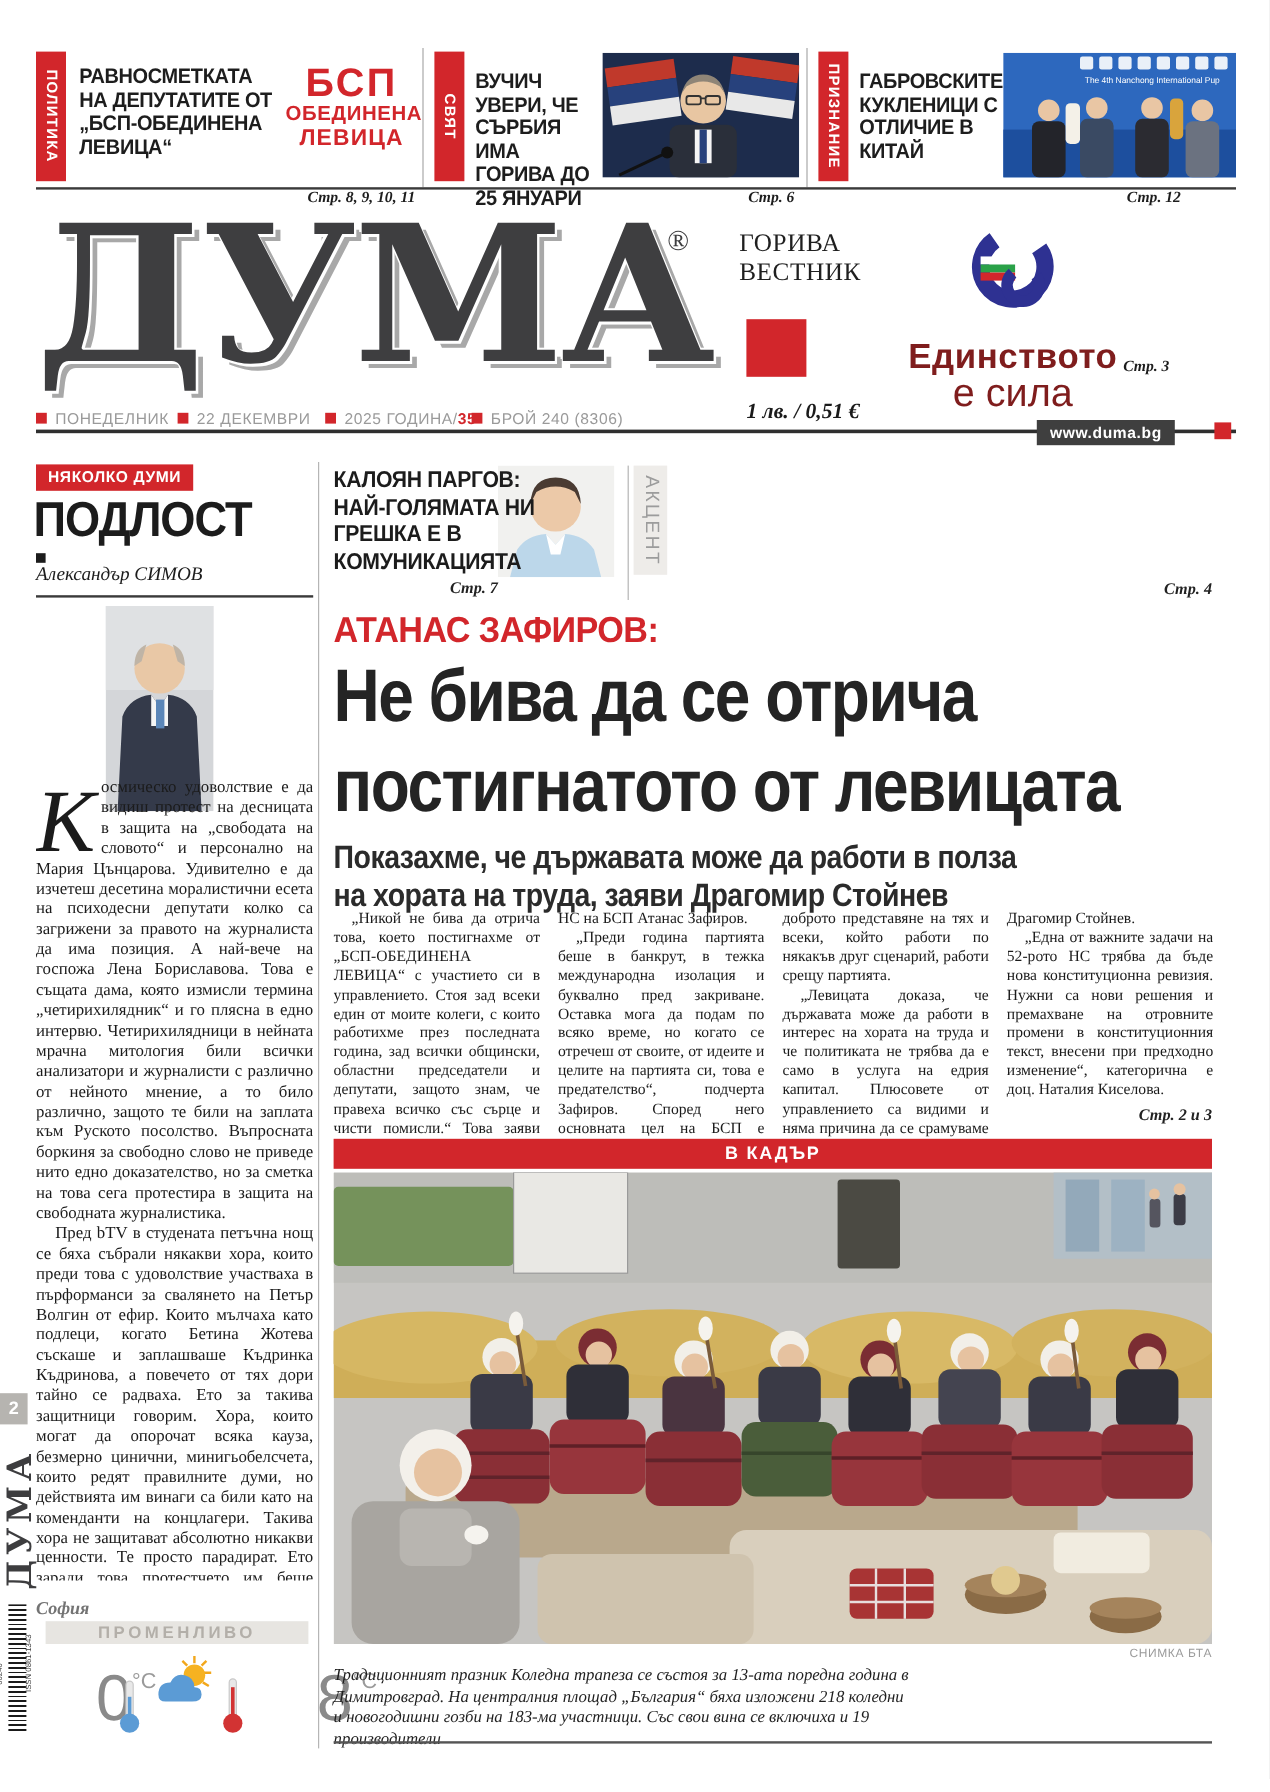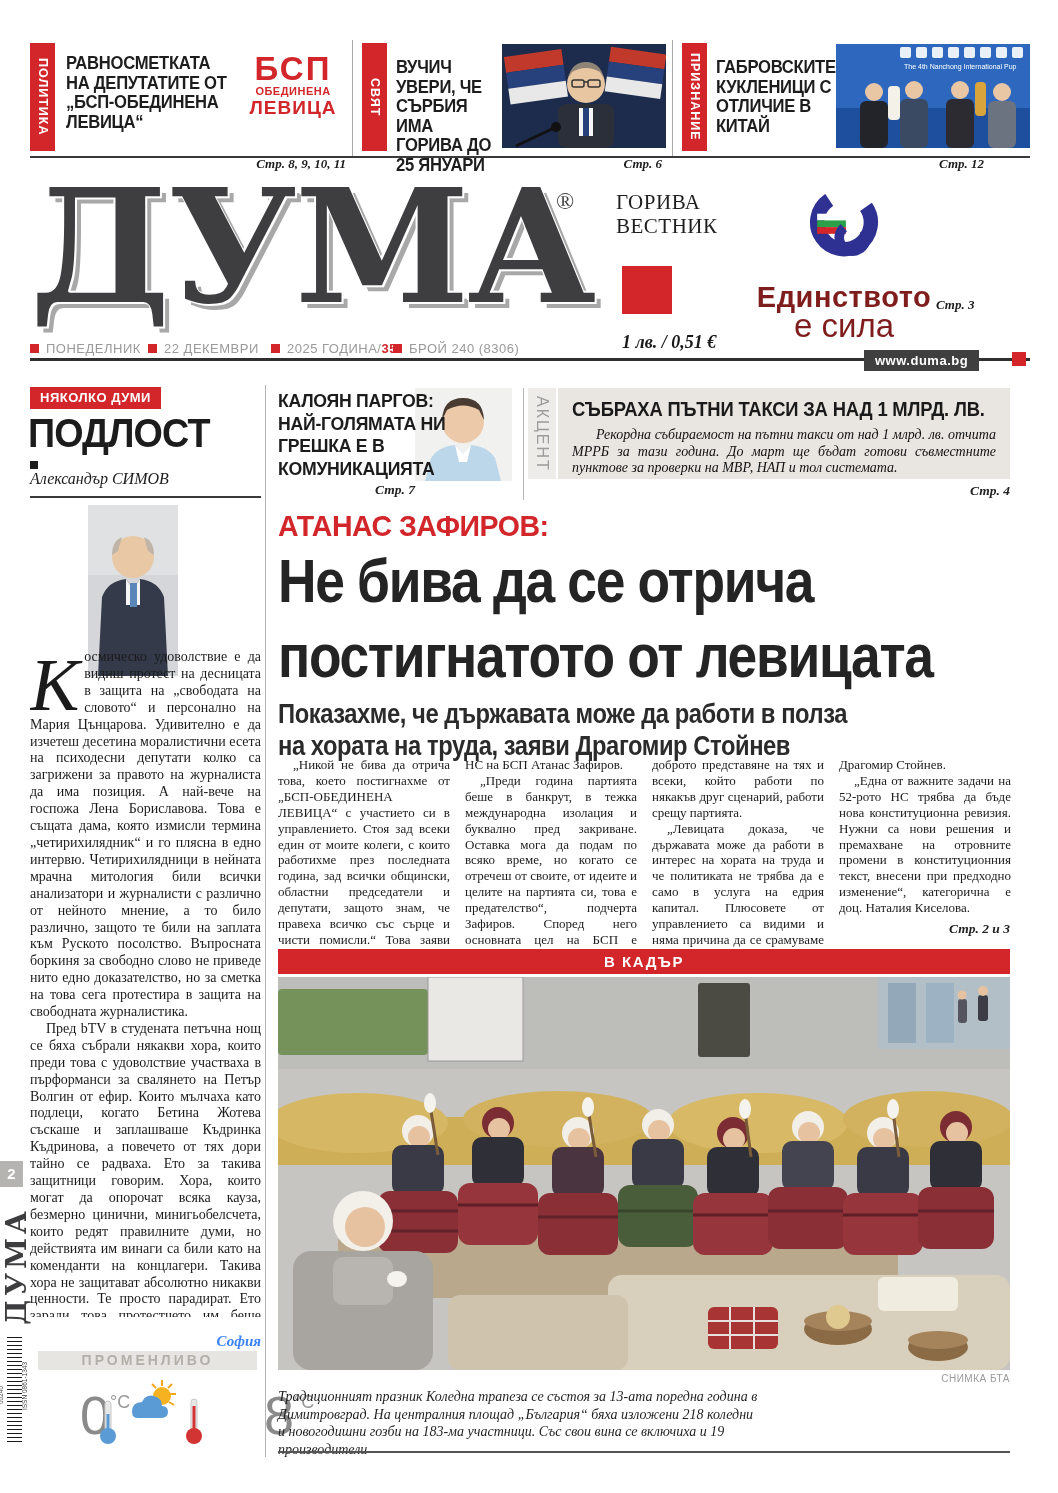--- a/index.html
+++ b/index.html
@@ -24,21 +24,21 @@
   }
   .t-head {
     position:absolute; font-weight:bold; font-size:17.5px; line-height:19.5px;
     letter-spacing:-0.3px; color:#1d1d1d; transform:scaleX(.95); transform-origin:left top;
   }
   #t1 .t-head { left:36px; top:14px; width:172px; }
   #t2 .t-head { left:34px; top:18px; width:112px; }
   #t3 .t-head { left:34px; top:18px; width:126px; }
   .bsp { position:absolute; left:208px; top:15px; width:110px; text-align:center; color:#d2262b; }
   .bsp1 { font-weight:bold; font-size:33px; line-height:28px; letter-spacing:2px; }
-  .bsp2 { font-weight:bold; font-size:11px; letter-spacing:.5px; margin-top:2px; }
+  .bsp2 { font-weight:bold; font-size:17px; letter-spacing:.5px; margin-top:2px; }
   .bsp3 { font-weight:bold; font-size:19px; letter-spacing:1px; }
   .t-photo { position:absolute; top:4px; }
   #t2 .t-photo { left:140px; width:164px; height:104px; }
   #t3 .t-photo { left:154px; width:194px; height:104px; }
   .vdiv { position:absolute; top:40px; height:116px; width:1px; background:#a9a9a9; }
   #vd1 { left:352px; } #vd2 { left:672px; }
   #teaser-rule { left:30px; top:156px; width:1000px; height:2px; background:#3a3a3a; }
   .pref { position:absolute; top:156px; text-align:right; font:bold italic 13px "Liberation Serif", serif; color:#1d1d1d; }
   #ref1 { left:30px; width:316px; } #ref2 { left:362px; width:300px; } #ref3 { left:682px; width:302px; }
 
@@ -78,21 +78,21 @@
   #op-label { left:30px; top:387px; height:22px; background:#d2262b; color:#fff; font-weight:bold; font-size:13px; line-height:22px; padding:0 10px; letter-spacing:.5px; }
   #op-title { left:28px; top:410px; font-weight:bold; font-size:41px; letter-spacing:-1px; color:#1c1c1c; transform:scaleX(.92); transform-origin:left top; }
   #op-sq { left:30px; top:461px; width:8px; height:8px; background:#1c1c1c; }
   #op-byline { left:30px; top:470px; font:italic 16px "Liberation Serif", serif; color:#1c1c1c; }
   #op-rule { left:30px; top:496px; width:231px; height:2px; background:#3a3a3a; }
   #op-photo { left:88px; top:505px; width:90px; height:171px; }
   #op-body { left:30px; top:649px; width:231px; height:668px; overflow:hidden;
     font-family:"Liberation Serif", serif; font-size:14px; line-height:16.9px; text-align:justify; color:#1b1b1b; }
   #op-body .drop { float:left; font:italic 74px/0.78 "Liberation Serif", serif; margin:8px 5px 0 0; color:#1b1b1b; }
   #op-body p.ind { text-indent:16px; }
-  #w-city { left:30px; top:1333px; width:231px; text-align:right; font:bold italic 15px "Liberation Serif", serif; color:#3b82f6; }
+  #w-city { left:30px; top:1333px; width:231px; text-align:left; font:bold italic 15px "Liberation Serif", serif; color:#737373; }
   #w-bar { left:38px; top:1351px; width:219px; height:19px; background:#e7e5e1; color:#b3afa9; font-weight:bold; font-size:14px; letter-spacing:3px; text-align:center; line-height:19px; }
   .temp { position:absolute; top:1387px; color:#8a8a8a; white-space:nowrap;margin-left:48px; }
   .temp .big { font-size:54px; line-height:56px; }
   .temp .deg { display:inline-block; font-size:18px; transform:translateY(-26px); color:#9a9a9a; }
   #t-low { left:32px; } #t-high { left:216px; }
   #thermo1 { left:98px; top:1398px; } #cloudsun { left:124px; top:1378px; } #thermo2 { left:184px; top:1396px; }
 
   
   #pg-head { left:278px; top:390px; width:215px; font-weight:bold; font-size:19px; line-height:22.5px; letter-spacing:-0.3px; color:#1c1c1c; transform:scaleX(.93); transform-origin:left top; z-index:2; }
   #pg-photo { left:415px; top:388px; width:97px; height:93px; z-index:1; }
@@ -296,24 +296,20 @@
     <circle cx="48" cy="34" r="21" fill="#ecc9a8"></circle>
     <path d="M27 32 Q28 10 48 10 Q68 10 69 32 L64 22 Q48 13 32 22 Z" fill="#4a3b32"></path>
     <path d="M10 93 L16 70 Q24 58 40 57 L48 66 L56 57 Q72 58 80 70 L86 93 Z" fill="#bcd7ea"></path>
     <path d="M40 57 L48 66 L56 57 L52 74 L44 74 Z" fill="#ffffff"></path>
   </svg>
   <div class="abs" id="pg-ref">Стр. 7</div>
 
   <div class="abs" id="vline-pargov"></div>
 
   <div class="abs" id="ak-label">АКЦЕНТ</div>
-  <div class="abs" id="ak-box">
-    <div id="ak-head">СЪБРАХА ПЪТНИ ТАКСИ ЗА НАД 1 МЛРД. ЛВ.</div>
-    <div id="ak-body">Рекордна събираемост на пътни такси от над 1 млрд. лв. отчита МРРБ за тази година. До март ще бъдат готови съвместните пунктове за проверки на МВР, НАП и тол системата.</div>
-  </div>
   <div class="abs" id="ak-ref">Стр. 4</div>
 
   <div class="abs" id="kicker">АТАНАС ЗАФИРОВ:</div>
   <div class="hl" id="hl1">Не бива да се отрича</div>
   <div class="hl" id="hl2">постигнатото от левицата</div>
   <div class="sub" id="sub1">Показахме, че държавата може да работи в полза</div>
   <div class="sub" id="sub2">на хората на труда, заяви Драгомир Стойнев</div>
 
   <div class="abs" id="cols">
     <div class="col">

